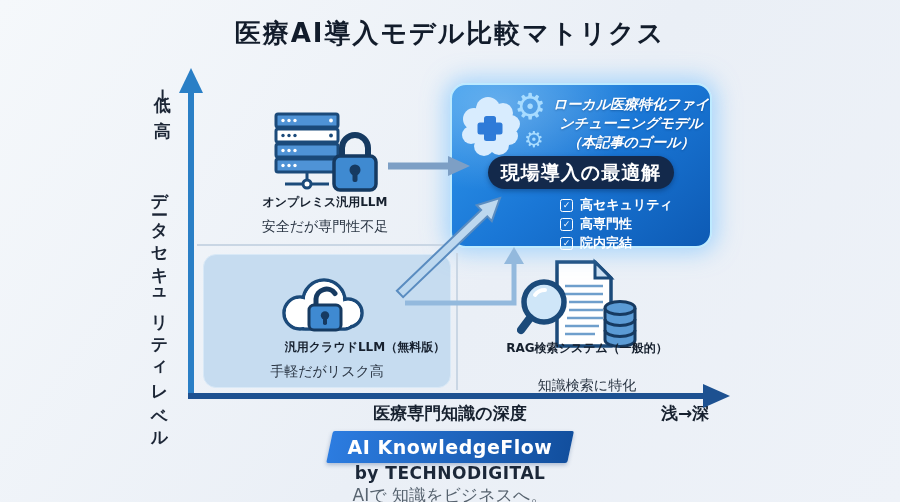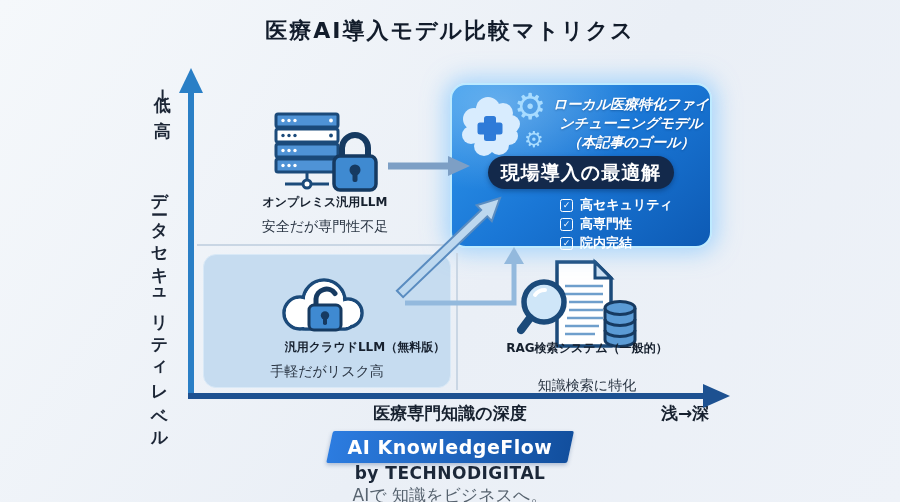--- a/index.html
+++ b/index.html
@@ -2,21 +2,21 @@
 <html><head>
 <meta charset="utf-8">
 <style>
   html,body{margin:0;padding:0;background:#dfe5ec;}
   #canvas{
     position:relative;width:900px;height:502px;overflow:hidden;
     background:linear-gradient(125deg,#f5f8fb 0%,#eaeff6 55%,#eef2f8 100%);
     font-family:"DejaVu Sans","Liberation Sans",sans-serif;color:#16202e;
   }
   .abs{position:absolute;}
-  .title{top:16px;left:0;width:100%;text-align:center;font-size:22px;font-weight:800;
+  .title{top:16px;left:0;width:100%;text-align:center;font-size:26px;font-weight:800;
     letter-spacing:2px;color:#121c2b;z-index:2;}
   
   .y-range{left:150px;top:84px;display:flex;flex-direction:column;align-items:center;
     font-size:17px;font-weight:700;line-height:1.45;color:#1c2636;z-index:2;}
   .y-title{left:149px;top:182px;writing-mode:vertical-rl;text-orientation:mixed;
     font-size:17px;font-weight:700;letter-spacing:4px;color:#1c2636;z-index:2;}
   .x-title{left:310px;top:402px;width:280px;text-align:center;font-size:17px;font-weight:700;z-index:2;}
   .x-range{left:630px;top:402px;width:110px;text-align:center;font-size:17px;font-weight:700;z-index:2;}
   
   .model-name{position:absolute;left:0;width:100%;text-align:center;font-size:12px;

